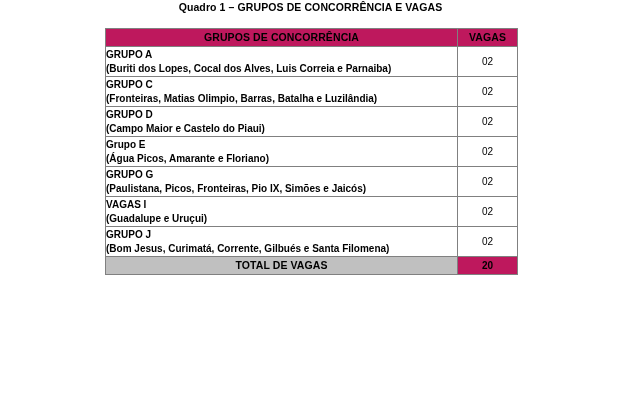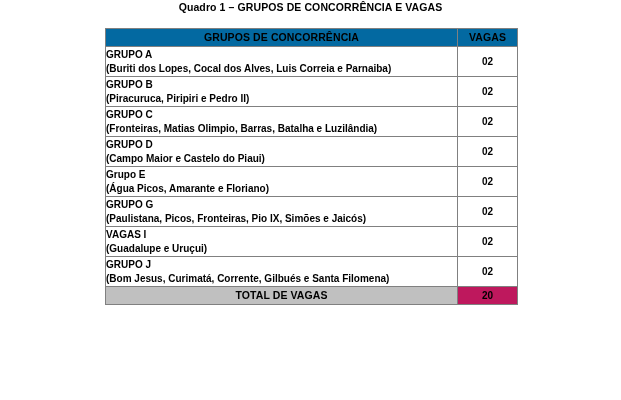--- a/index.html
+++ b/index.html
@@ -42,21 +42,21 @@
   }
   table.quadro td, table.quadro th {
     border: 1px solid #808080;
     padding: 0;
     vertical-align: middle;
   }
   col.col-grupos { width: 352px; }
   col.col-vagas  { width: 60px; }
 
   .hdr {
-    background: #0369a1;
+    background: #be185d;
     text-align: center;
     font-size: 10.5px;
     font-weight: bold;
     height: 17px;
     line-height: 17px;
     letter-spacing: 0.1px;
   }
   .group-cell {
     text-align: left;
     padding: 2px 3px 3px 3px;
@@ -71,21 +71,21 @@
   }
   .group-cities {
     font-size: 10px;
     font-weight: bold;
     line-height: 14px;
     white-space: nowrap;
   }
   .vagas-cell {
     text-align: center;
     font-size: 10px;
-    font-weight: bold;
+    font-weight: normal;
     height: 29px;
   }
   .total-label {
     background: #c0c0c0;
     text-align: center;
     font-size: 10.5px;
     font-weight: bold;
     height: 17px;
     line-height: 17px;
     letter-spacing: 0.1px;
@@ -116,27 +116,20 @@
         <tr>
           <th class="hdr">GRUPOS DE CONCORRÊNCIA</th>
           <th class="hdr">VAGAS</th>
         </tr>
       </thead>
       <tbody id="table-body">
           <tr>
             <td class="group-cell">
               <div class="group-name">GRUPO A</div>
               <div class="group-cities">(Buriti dos Lopes, Cocal dos Alves, Luis Correia e Parnaiba)</div>
-            </td>
-            <td class="vagas-cell">02</td>
-          </tr>
-          <tr>
-            <td class="group-cell">
-              <div class="group-name">GRUPO B</div>
-              <div class="group-cities">(Piracuruca, Piripiri e Pedro II)</div>
             </td>
             <td class="vagas-cell">02</td>
           </tr>
           <tr>
             <td class="group-cell">
               <div class="group-name">GRUPO C</div>
               <div class="group-cities">(Fronteiras, Matias Olimpio, Barras, Batalha e Luzilândia)</div>
             </td>
             <td class="vagas-cell">02</td>
           </tr>

